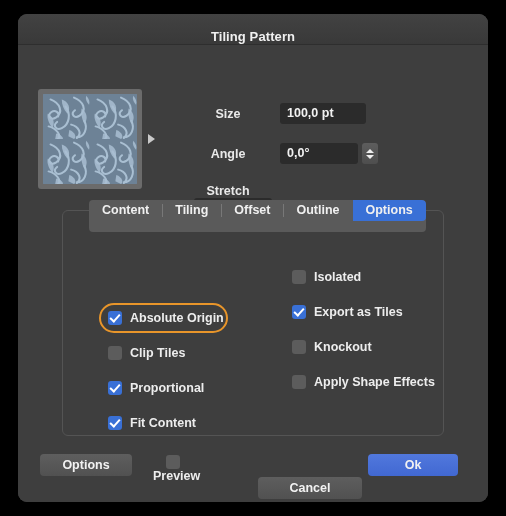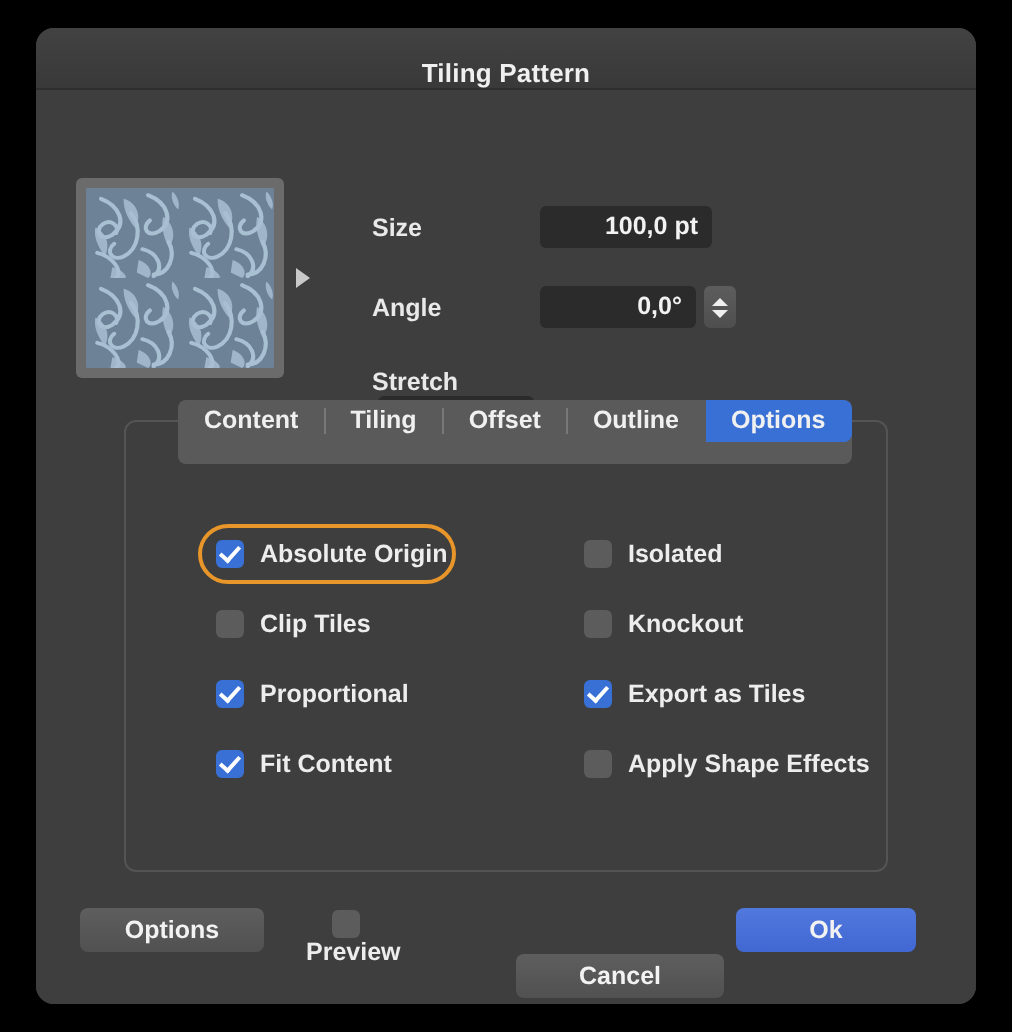--- a/index.html
+++ b/index.html
@@ -92,40 +92,39 @@
     display: flex;
     align-items: center;
     height: 21px;
   }
   .field-row.r1 { left: 168px; top: 58px; }
   .field-row.r2 { left: 168px; top: 98px; }
   .field-row.r3 { left: 168px; top: 139px; flex-direction: column; }
 
   .field-label {
     width: 84px;
-    text-align: left;
-    padding-right: 0;
+    text-align: center;
+    padding-right: 10px;
     color: #e9e9e9;
     font-size: 12.5px;
     font-weight: bold;
   }
   .field-input {
     background: #2b2b2b;
     border: none;
     border-radius: 3px;
     height: 21px;
     line-height: 21px;
     color: #f2f2f2;
     font-size: 12.5px;
     font-weight: bold;
     padding: 0 7px;
     box-sizing: border-box;
     width: 78px;
     font-family: "Liberation Sans", sans-serif;
-    text-align: right;
   }
   .field-input.wide { width: 86px; }
 
   .stepper {
     width: 16px;
     height: 21px;
     margin-left: 4px;
     background: linear-gradient(to bottom, #5d5d5d, #4e4e4e);
     border-radius: 3px;
     display: flex;
@@ -198,21 +197,21 @@
   .cb-grid {
     position: absolute;
     left: 45px;
     top: 55px;
     width: 340px;
   }
   .cb-col {
     position: absolute;
     top: 0;
   }
-  .cb-col.left { left: 0; }
+  .cb-col.left { left: 0; margin-top: 41px; }
   .cb-col.right { left: 184px; }
 
   .cb-item {
     display: flex;
     align-items: center;
     height: 22px;
     margin-bottom: 13px;
     position: relative;
   }
   .cb-box {
@@ -375,26 +374,26 @@
               <span class="cb-label">Fit Content</span>
             </div>
           </div>
 
           <div class="cb-col right">
             <div class="cb-item">
               <span class="cb-box"></span>
               <span class="cb-label">Isolated</span>
             </div>
             <div class="cb-item">
+              <span class="cb-box on"></span>
+              <span class="cb-label">Export as Tiles</span>
+            </div>
+            <div class="cb-item">
               <span class="cb-box"></span>
               <span class="cb-label">Knockout</span>
-            </div>
-            <div class="cb-item">
-              <span class="cb-box on"></span>
-              <span class="cb-label">Export as Tiles</span>
             </div>
             <div class="cb-item">
               <span class="cb-box"></span>
               <span class="cb-label">Apply Shape Effects</span>
             </div>
           </div>
 
         </div>
       </div>
 

